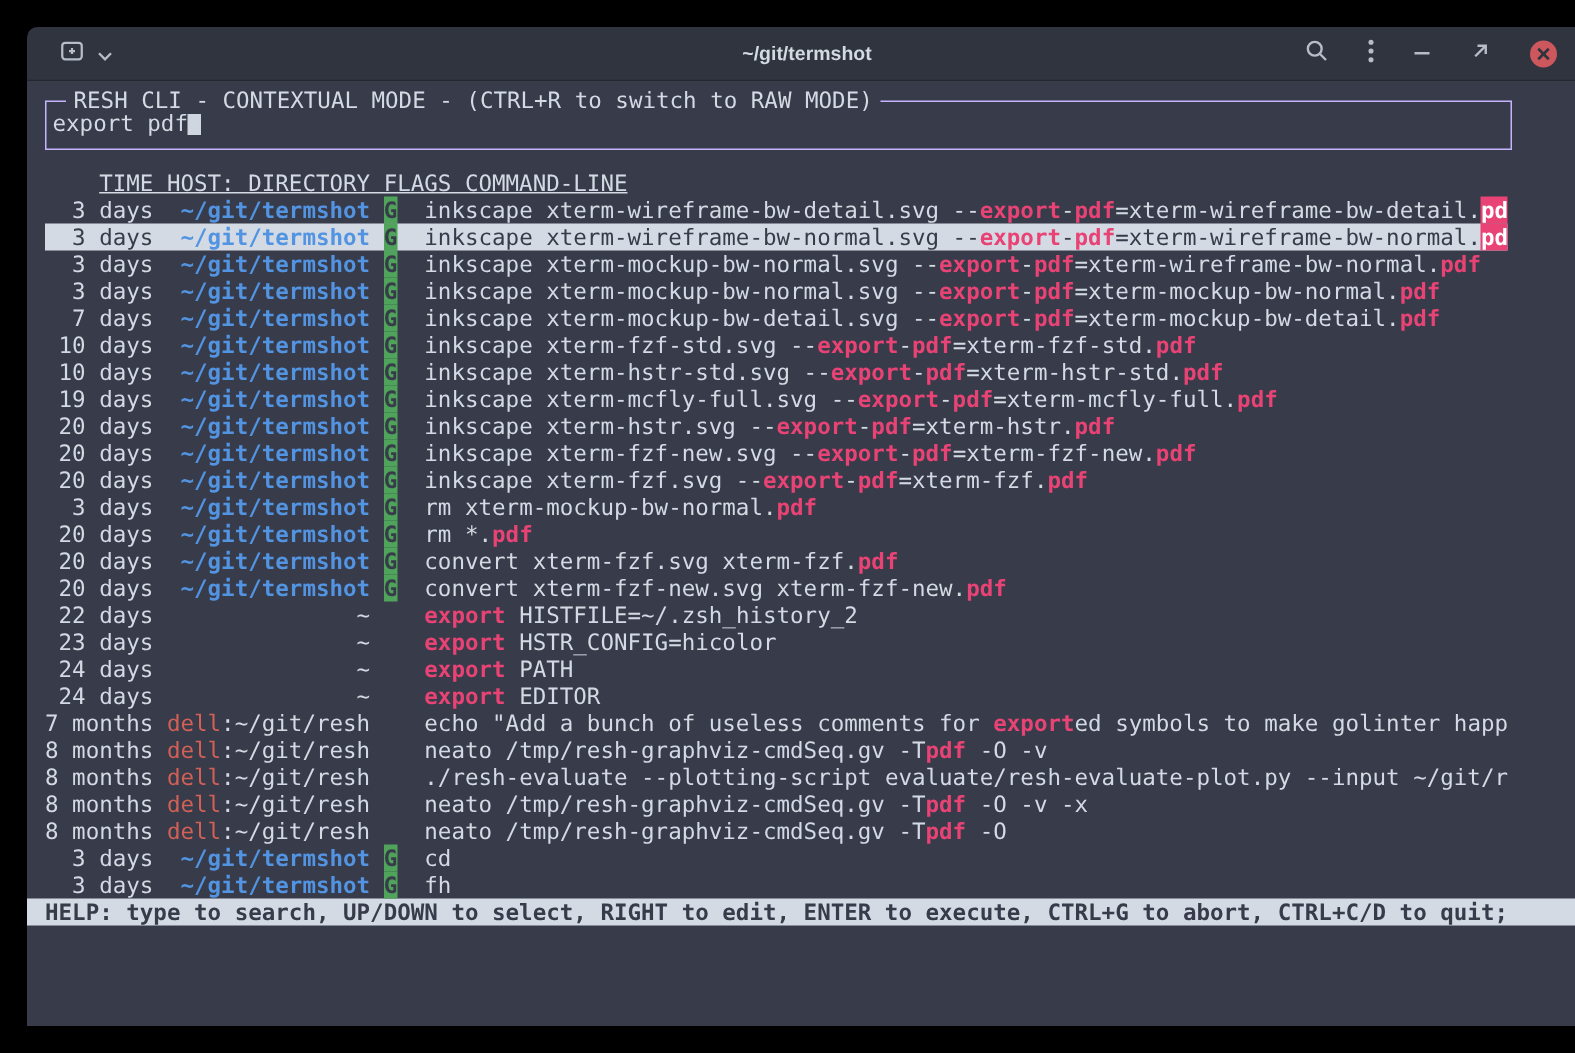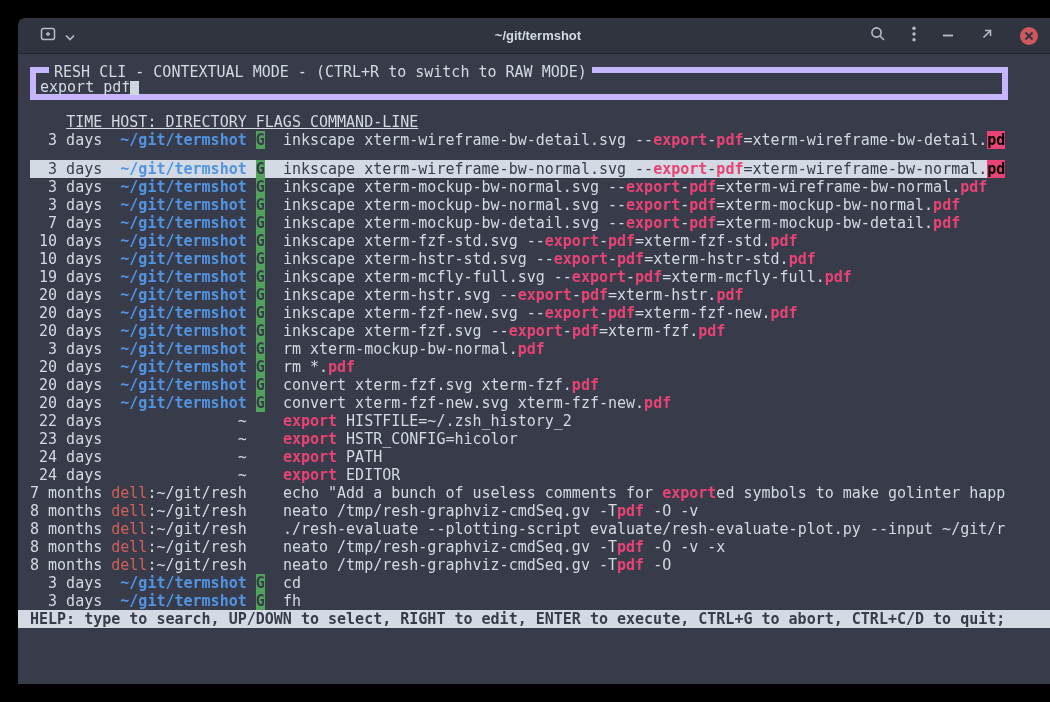--- a/index.html
+++ b/index.html
@@ -10,32 +10,32 @@
   html,body{width:1050px;height:702px;}
   body{background:#000;font-family:"DejaVu Sans Mono",monospace;overflow:hidden;position:relative;}
   .window{position:absolute;left:18px;top:18px;width:1040px;height:666px;display:flex;flex-direction:column;}
   .titlebar{flex:0 0 36px;background:var(--titlebar);border-radius:7px 7px 0 0;display:flex;align-items:center;position:relative;padding:0 20px 0 22px;border-bottom:1px solid #232730;}
   .tb-title{position:absolute;left:0;right:0;text-align:center;font-family:"Liberation Sans",sans-serif;font-weight:bold;font-size:13px;color:#d4dae2;}
   .tb-left{display:flex;align-items:center;gap:7px;z-index:1;}
   .tb-right{margin-left:auto;display:flex;align-items:center;gap:26px;z-index:1;}
   .icon-btn{display:flex;align-items:center;justify-content:center;}
   .close-btn{width:18px;height:18px;border-radius:50%;background:#cc575d;display:flex;align-items:center;justify-content:center;}
   .terminal{flex:1;background:var(--bg);color:var(--fg);font-size:15px;line-height:18px;padding:13px 12px 0;overflow:hidden;}
-  .search-box{position:relative;width:978px;height:33px;border:6px solid #c4b5fd;}
+  .search-box{position:relative;width:978px;height:33px;border:1px solid #c4b5fd;}
   .box-title{position:absolute;top:-10px;left:13px;padding:0 5px;background:var(--bg);white-space:pre;}
   .query-line{padding:5px 0 0 4px;white-space:pre;}
   .cursor{display:inline-block;width:9px;height:16px;background:#cfd6e0;vertical-align:-3px;}
   .list-header{margin-top:13px;height:18px;white-space:pre;}
   .hdr-underline{text-decoration:underline;}
   .history-list{width:108ch;}
   .row{height:18px;white-space:pre;}
-  .row.sel{background:var(--sel_bg);margin-top:11px;}
+  .row.sel{background:var(--sel_bg);}
   .row.sel .t-d{color:var(--sel_fg);}
   .t-p{color:var(--pink);font-weight:bold;}
-  .t-b{background:var(--pink);color:#000000;font-weight:bold;}
+  .t-b{background:var(--pink);color:#ffffff;font-weight:bold;}
   .t-blue{color:var(--blue);font-weight:bold;}
   .t-red{color:var(--red);}
   .flag{background:var(--green);color:var(--bg);font-weight:bold;}
   .detail-box{background:var(--sel_bg);width:108ch;}
   .detail-line{height:18px;white-space:pre;color:var(--sel_fg);font-weight:bold;padding-left:1ch;}
   .detail-line .t-d{color:var(--sel_fg);}
   .help-bar{margin:0 -12px;padding-left:12px;height:18px;background:var(--sel_bg);color:var(--sel_fg);font-weight:bold;white-space:pre;}
 </style>
 </head>
 <body>

